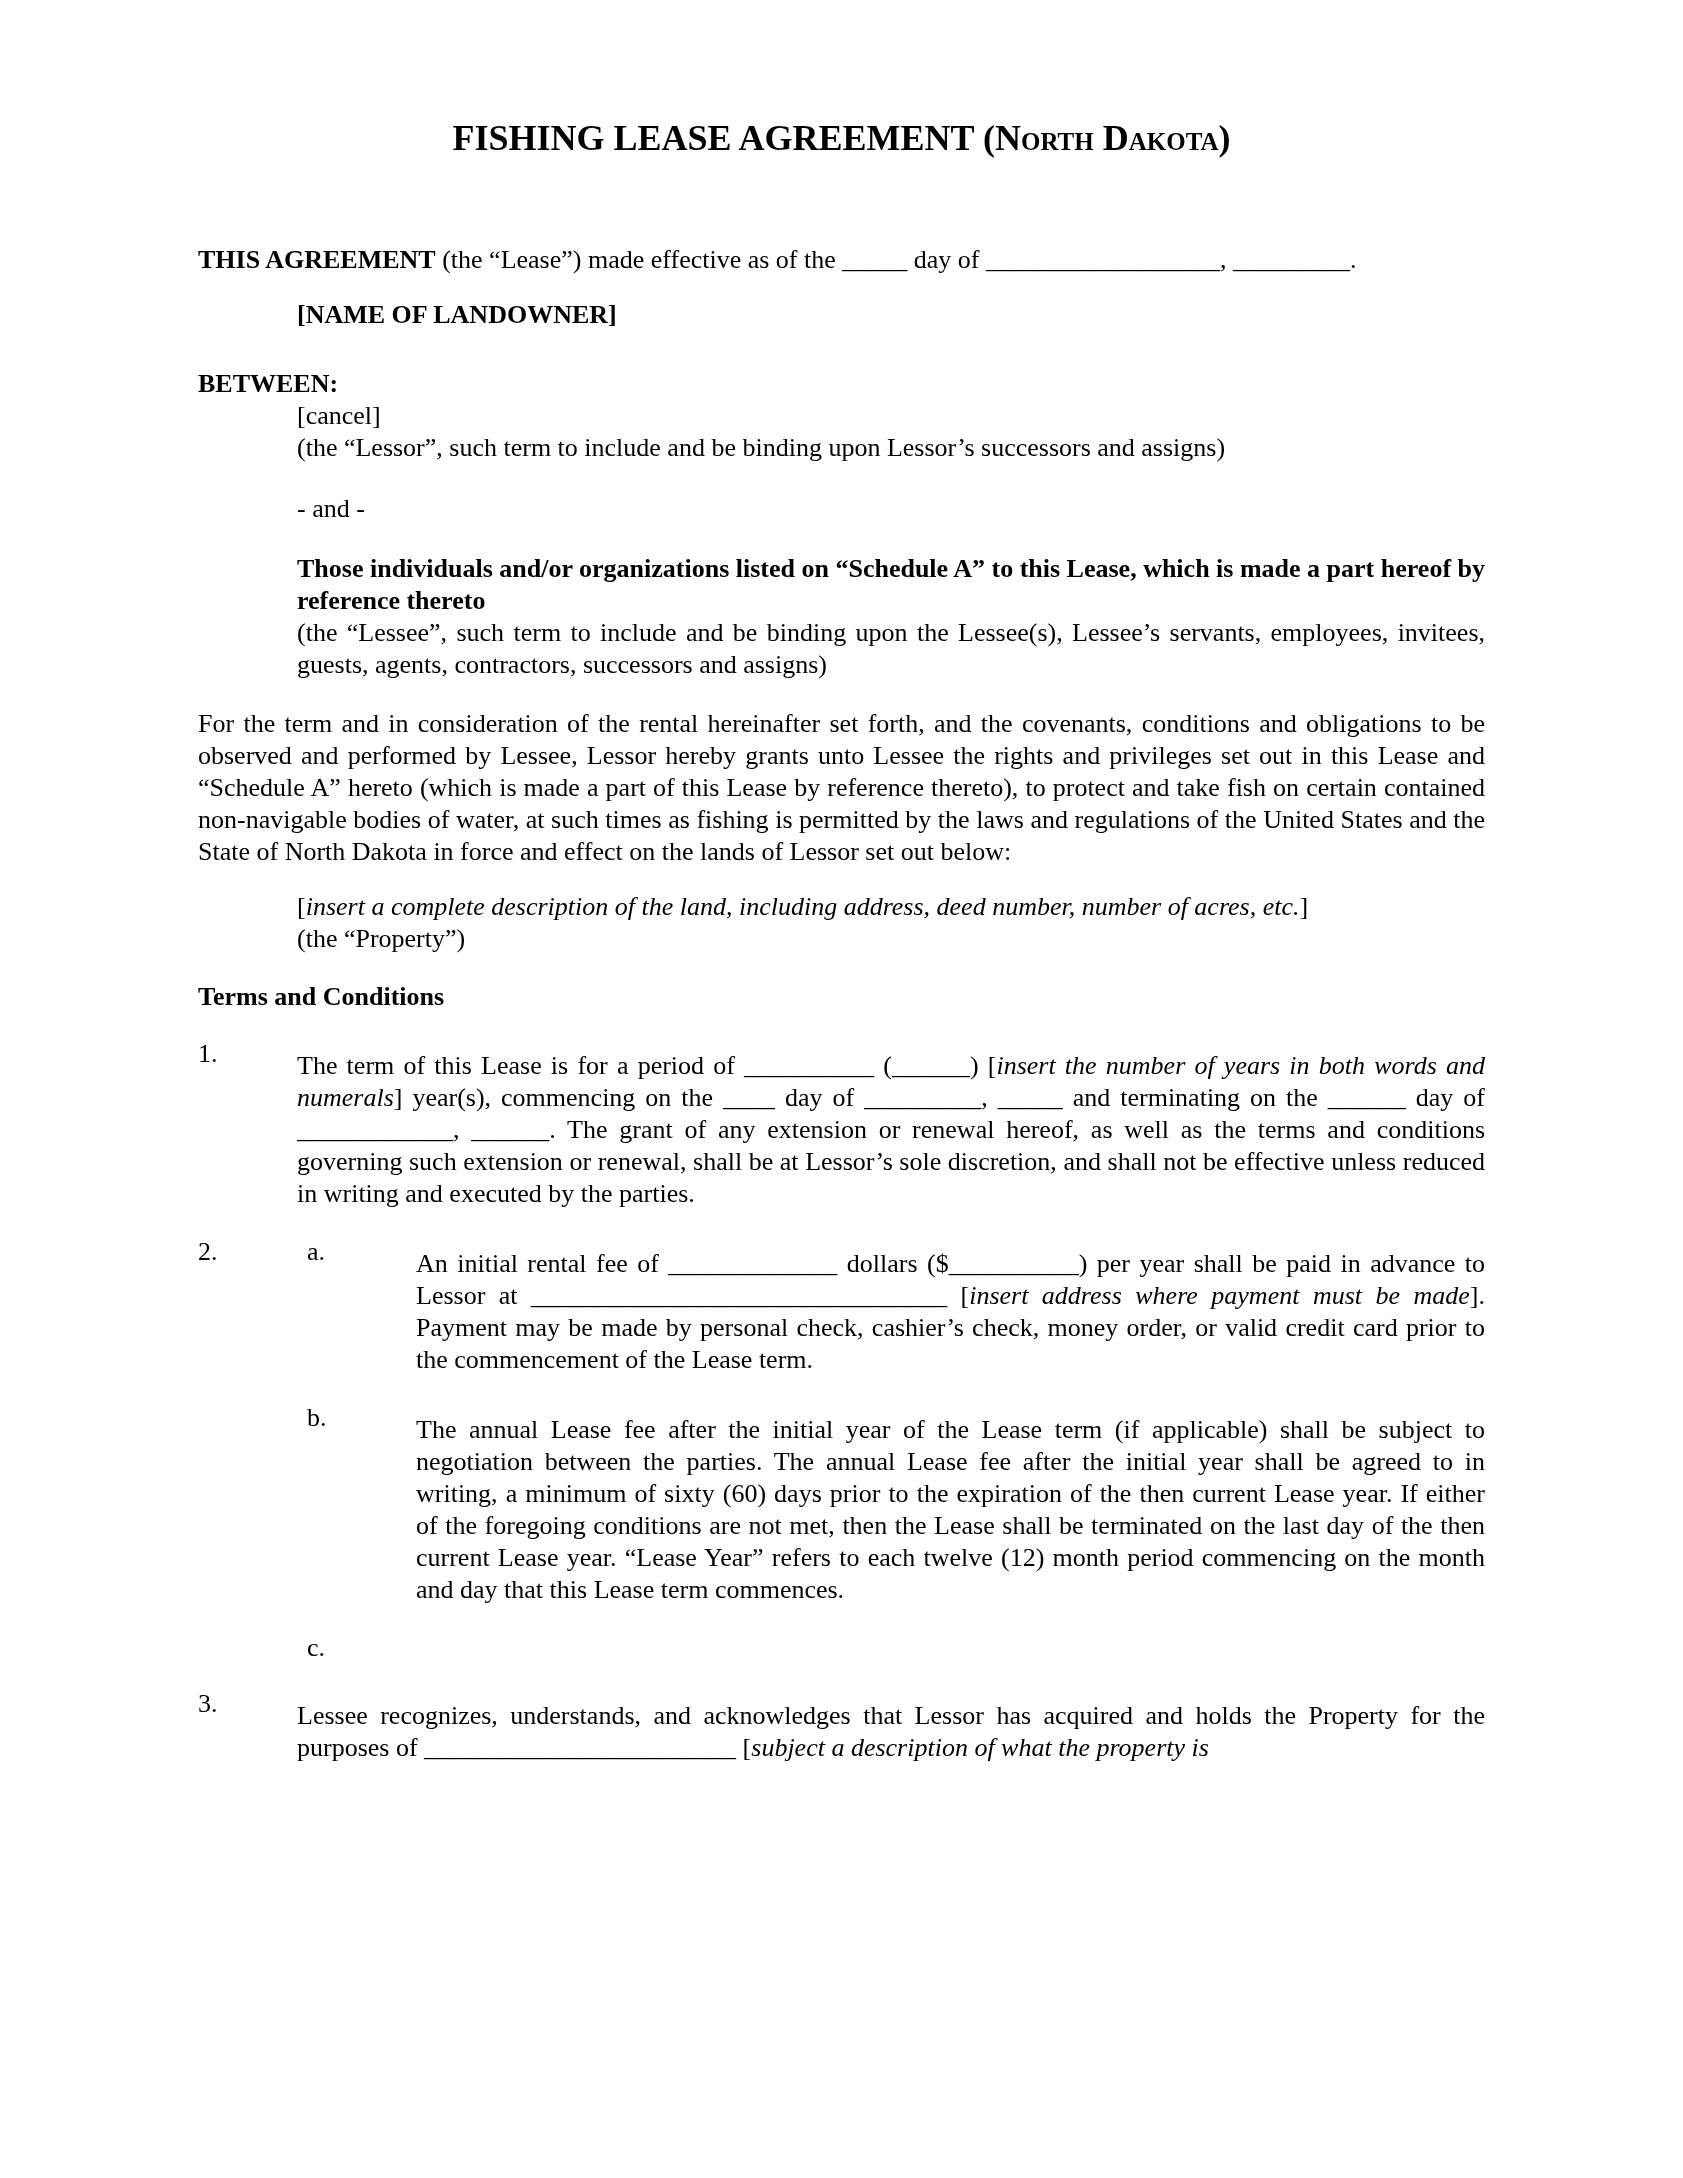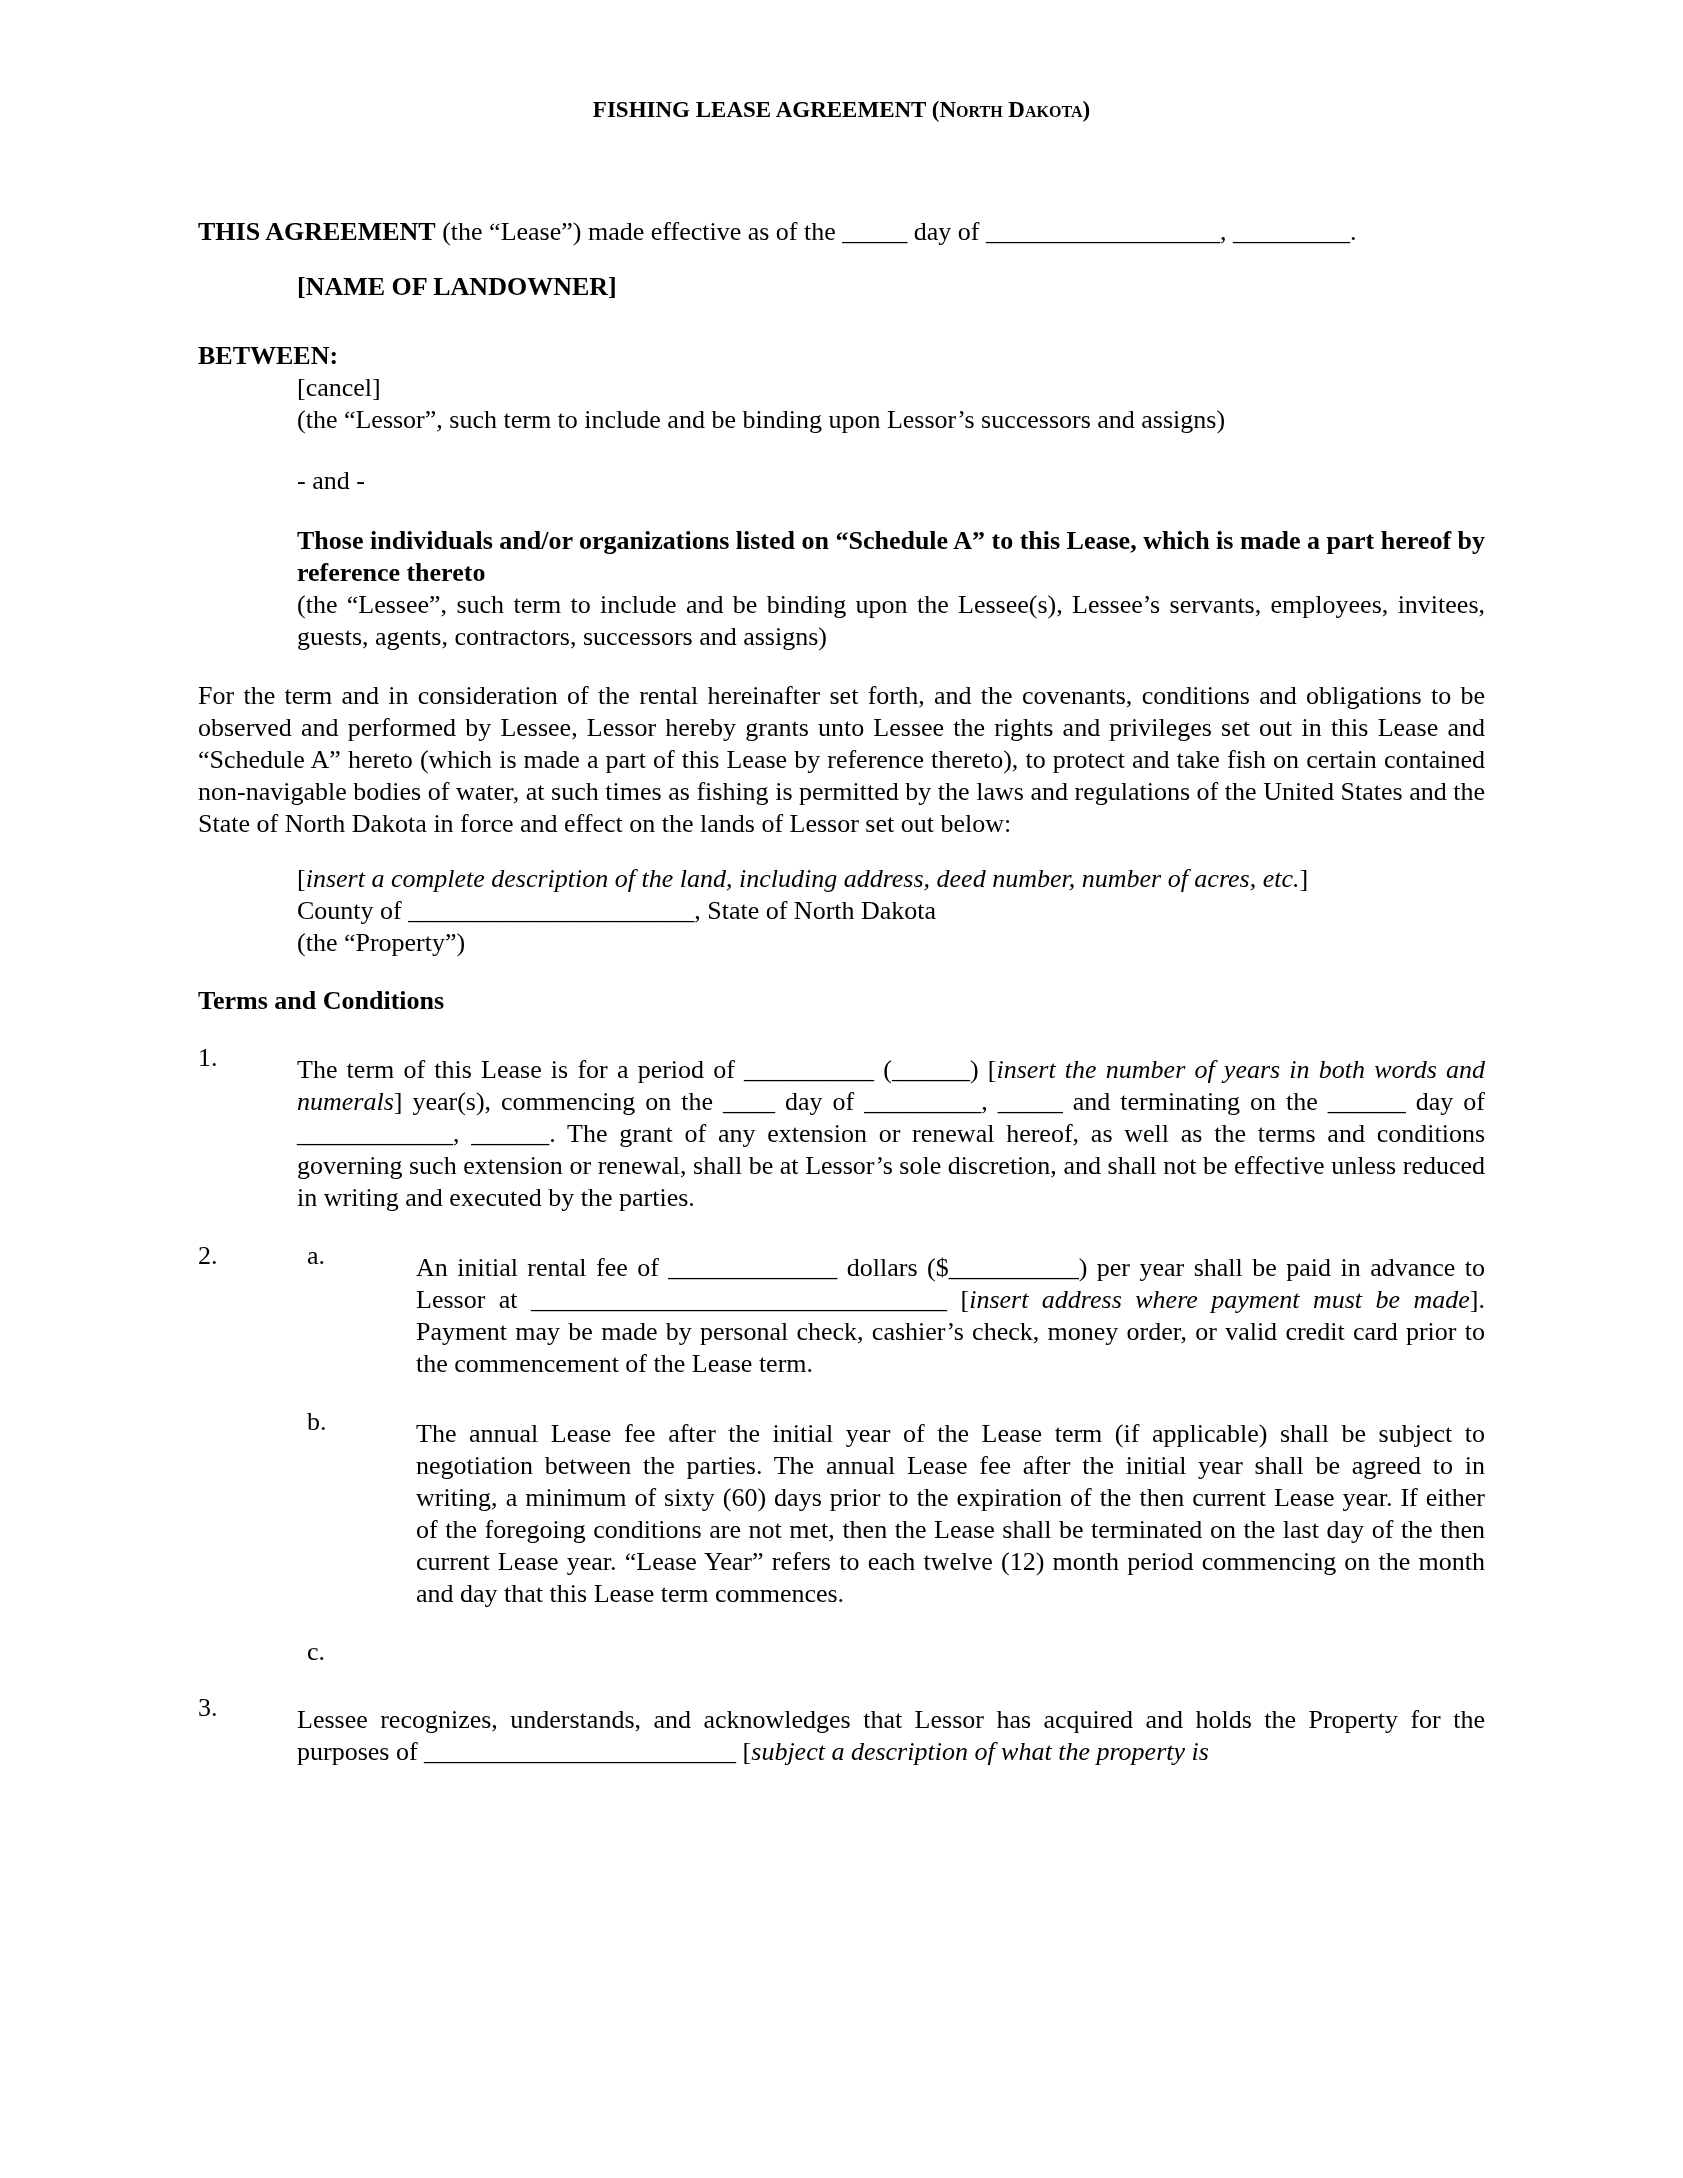--- a/index.html
+++ b/index.html
@@ -25,21 +25,21 @@
   .r-i  { font-style: italic; }
   .r-bsc{ font-weight: bold; font-variant: small-caps; }
 
   
   .li1 { display: grid; grid-template-columns: 99px 1fr; }
   .li2 { display: grid; grid-template-columns: 99px 119px 1fr; }
   .li2 .cell-letter { padding-left: 10px; }
   .li1 .cell-text, .li2 .cell-text { text-align: justify; margin-top: 12px; }
 
   
-  [data-name="doc-title"]              { margin-top: 89px; text-align: center; font-size: 23px; line-height: 42px; }
+  [data-name="doc-title"]              { margin-top: 117px; text-align: center; font-size: 36px; line-height: 42px; }
   [data-name="para-effective-date"]    { margin-top: 85px; }
   [data-name="para-between"]           { margin-top: 37px; }
   [data-name="para-landowner-name"]    { margin-top: 23px; padding-left: 99px; }
   [data-name="para-landowner-address"] { padding-left: 99px; }
   [data-name="para-lessor-defined"]    { padding-left: 99px; }
   [data-name="para-and-separator"]     { margin-top: 29px; padding-left: 99px; }
   [data-name="para-lessee-bold"]       { margin-top: 28px; padding-left: 99px; text-align: justify; }
   [data-name="para-lessee-paren"]      { padding-left: 99px; text-align: justify; }
   [data-name="para-grant"]             { margin-top: 27px; text-align: justify; }
   [data-name="para-property-insert"]   { margin-top: 23px; padding-left: 99px; }
@@ -60,21 +60,20 @@
     <div class="block p" data-name="para-effective-date"><span class="r-b" data-name="text-run">THIS AGREEMENT</span><span data-name="text-run"> (the “Lease”) made effective as of the _____ day of __________________, _________.</span></div>
     <div class="block p" data-name="para-landowner-name"><span class="r-b" data-name="text-run">[NAME OF LANDOWNER]</span></div>
     <div class="block p" data-name="para-between"><span class="r-b" data-name="text-run">BETWEEN:</span></div>
     <div class="block p" data-name="para-landowner-address"><span data-name="text-run">[cancel]</span></div>
     <div class="block p" data-name="para-lessor-defined"><span data-name="text-run">(the “Lessor”, such term to include and be binding upon Lessor’s successors and assigns)</span></div>
     <div class="block p" data-name="para-and-separator"><span data-name="text-run">- and -</span></div>
     <div class="block p" data-name="para-lessee-bold"><span class="r-b" data-name="text-run">Those individuals and/or organizations listed on “Schedule A” to this Lease, which is made a part hereof by reference thereto</span></div>
     <div class="block p" data-name="para-lessee-paren"><span data-name="text-run">(the “Lessee”, such term to include and be binding upon the Lessee(s), Lessee’s servants, employees, invitees, guests, agents, contractors, successors and assigns)</span></div>
     <div class="block p" data-name="para-grant"><span data-name="text-run">For the term and in consideration of the rental hereinafter set forth, and the covenants, conditions and obligations to be observed and performed by Lessee, Lessor hereby grants unto Lessee the rights and privileges set out in this Lease and “Schedule A” hereto (which is made a part of this Lease by reference thereto), to protect and take fish on certain contained non-navigable bodies of water, at such times as fishing is permitted by the laws and regulations of the United States and the State of North Dakota in force and effect on the lands of Lessor set out below:</span></div>
     <div class="block p" data-name="para-property-insert"><span data-name="text-run">[</span><span class="r-i" data-name="text-run">insert a complete description of the land, including address, deed number, number of acres, etc.</span><span data-name="text-run">]</span></div>
-    <div class="block p" data-name="para-property-county"><span data-name="text-run">County of ______________________, State of North Dakota</span></div>
     <div class="block p" data-name="para-property-defined"><span data-name="text-run">(the “Property”)</span></div>
     <div class="block h" data-name="heading-terms"><span class="r-b" data-name="text-run">Terms and Conditions</span></div>
     <div class="block li1" data-name="item-1">
       <div class="cell-num" data-name="item-number">1.</div>
       <div class="cell-text" data-name="item-text"><span data-name="text-run">The term of this Lease is for a period of __________ (______) [</span><span class="r-i" data-name="text-run">insert the number of years in both words and numerals</span><span data-name="text-run">] year(s), commencing on the ____ day of _________, _____ and terminating on the ______ day of ____________, ______. The grant of any extension or renewal hereof, as well as the terms and conditions governing such extension or renewal, shall be at Lessor’s sole discretion, and shall not be effective unless reduced in writing and executed by the parties.</span></div>
     </div>
     <div class="block li2" data-name="item-2a">
       <div class="cell-num" data-name="item-number">2.</div>
       <div class="cell-letter" data-name="item-letter">a.</div>
       <div class="cell-text" data-name="item-text"><span data-name="text-run">An initial rental fee of _____________ dollars ($__________) per year shall be paid in advance to Lessor at ________________________________ [</span><span class="r-i" data-name="text-run">insert address where payment must be made</span><span data-name="text-run">]. Payment may be made by personal check, cashier’s check, money order, or valid credit card prior to the commencement of the Lease term.</span></div>

